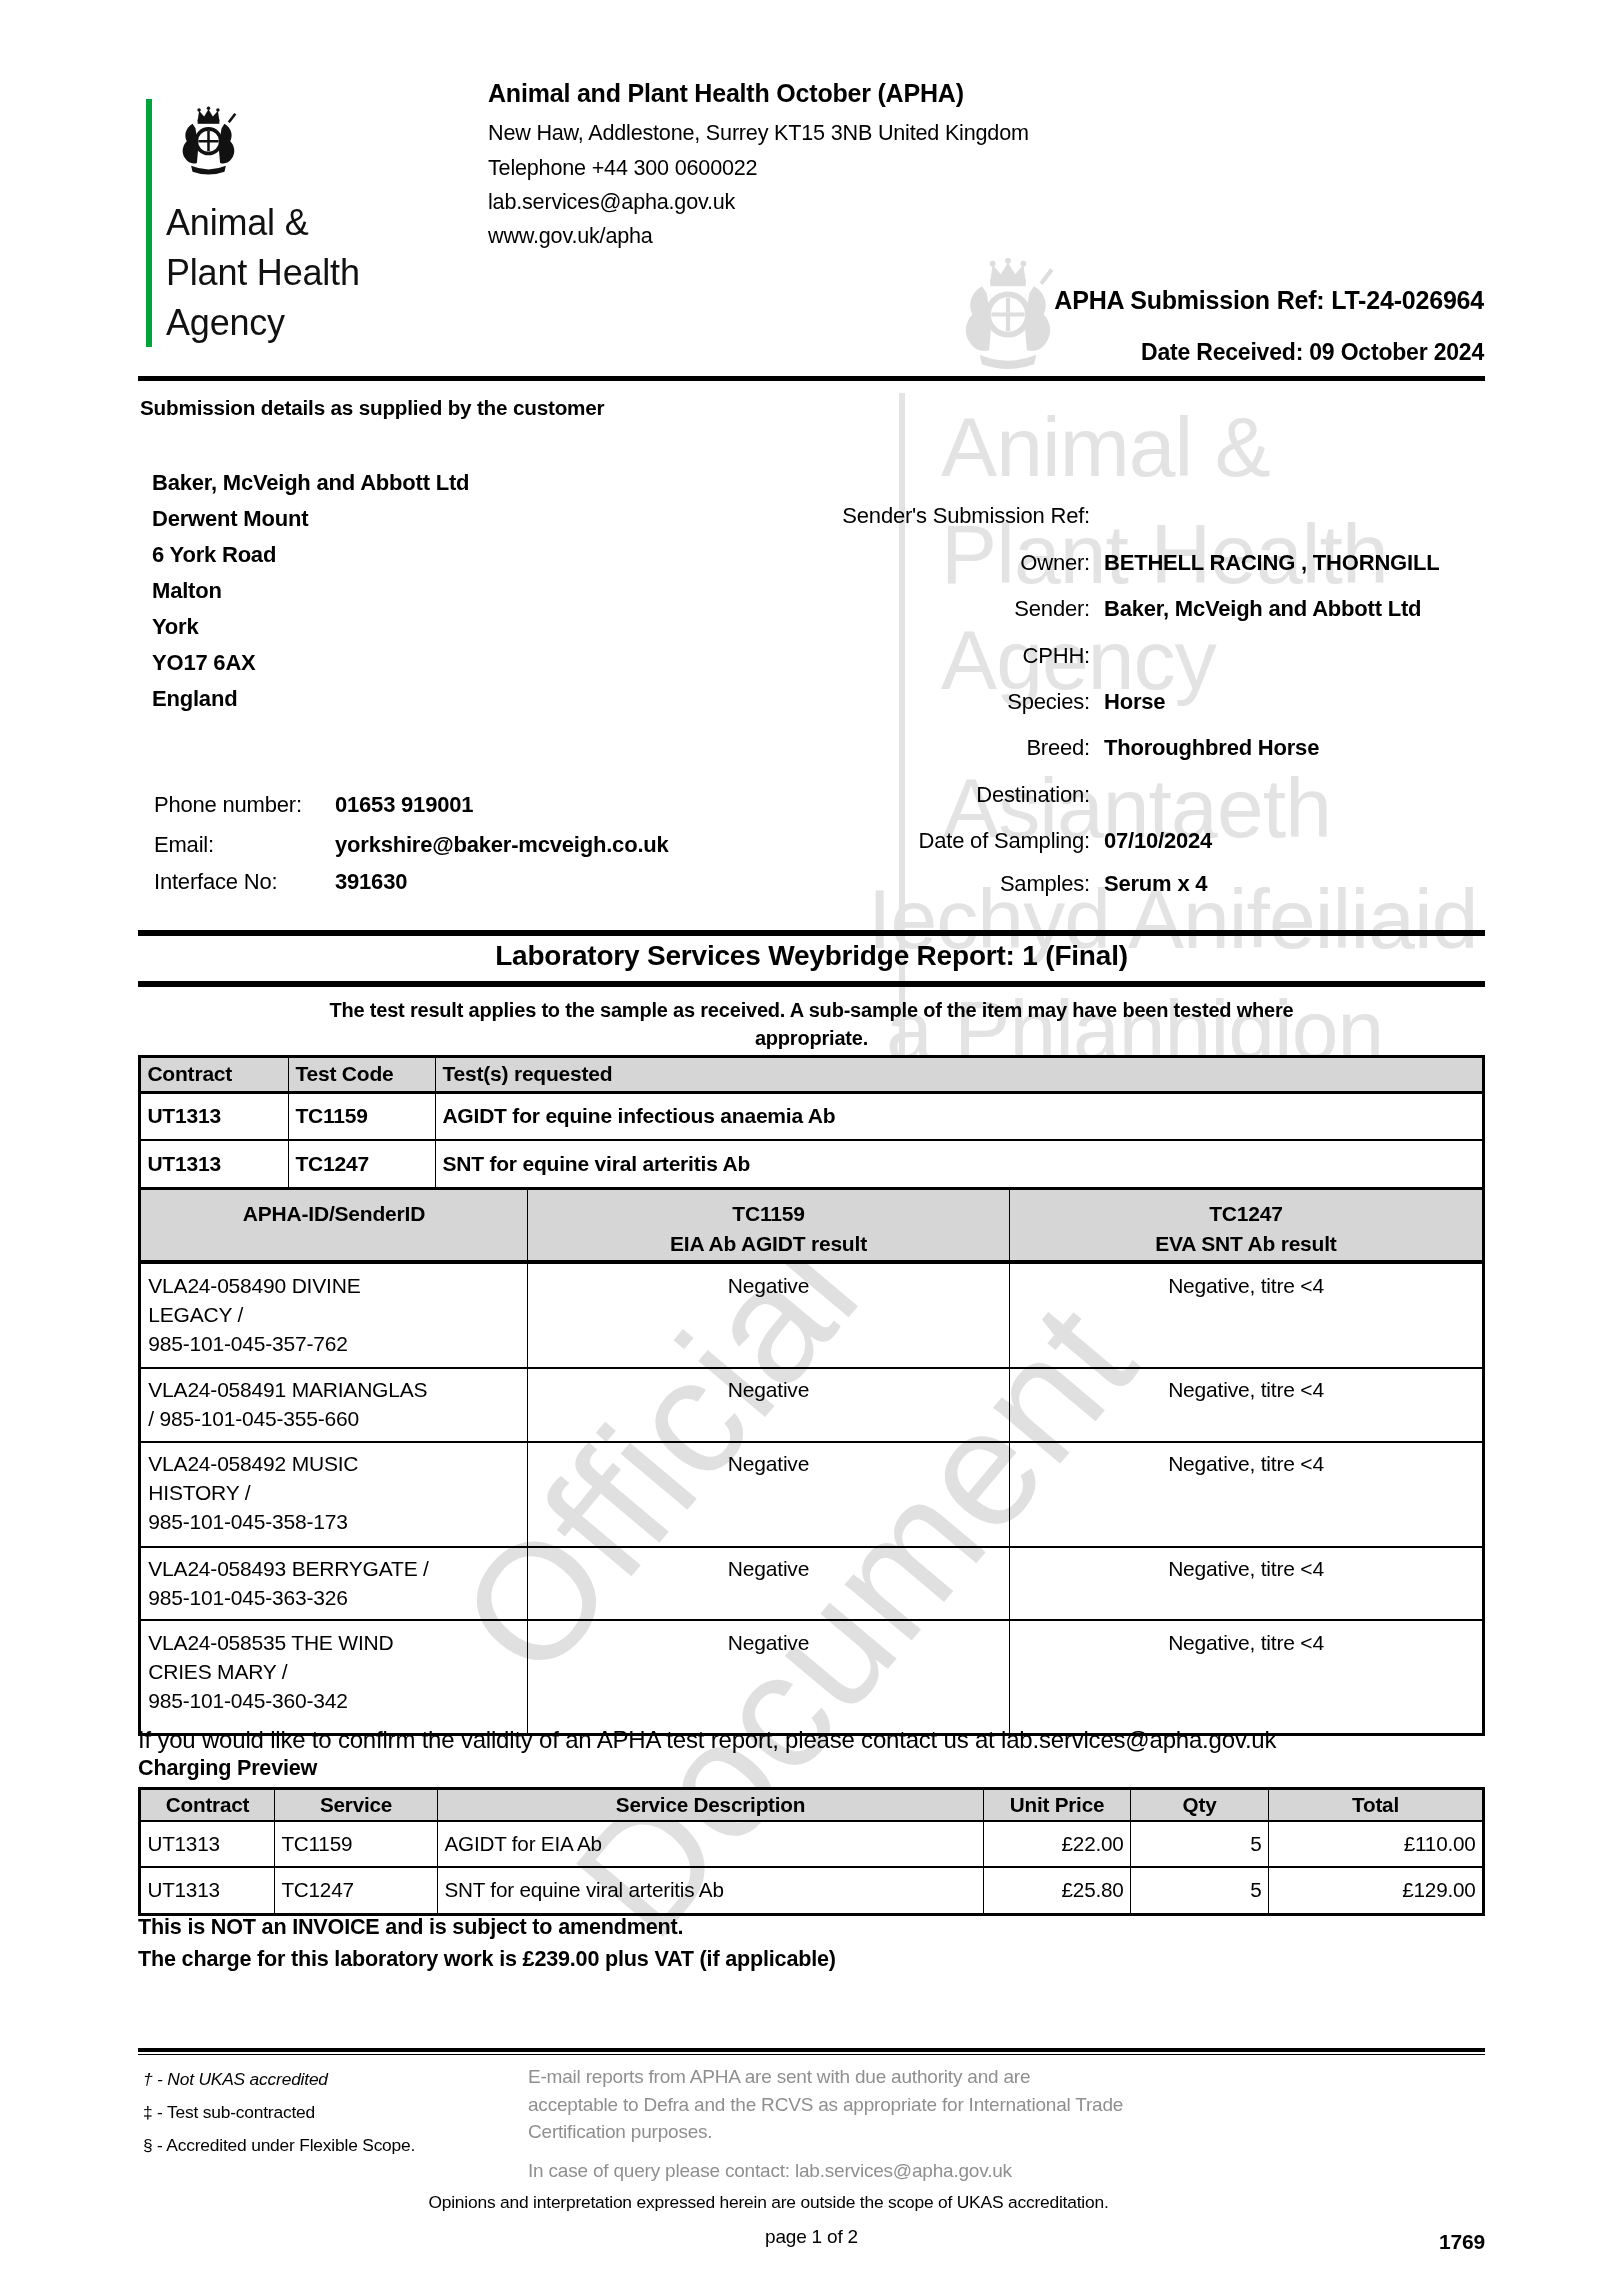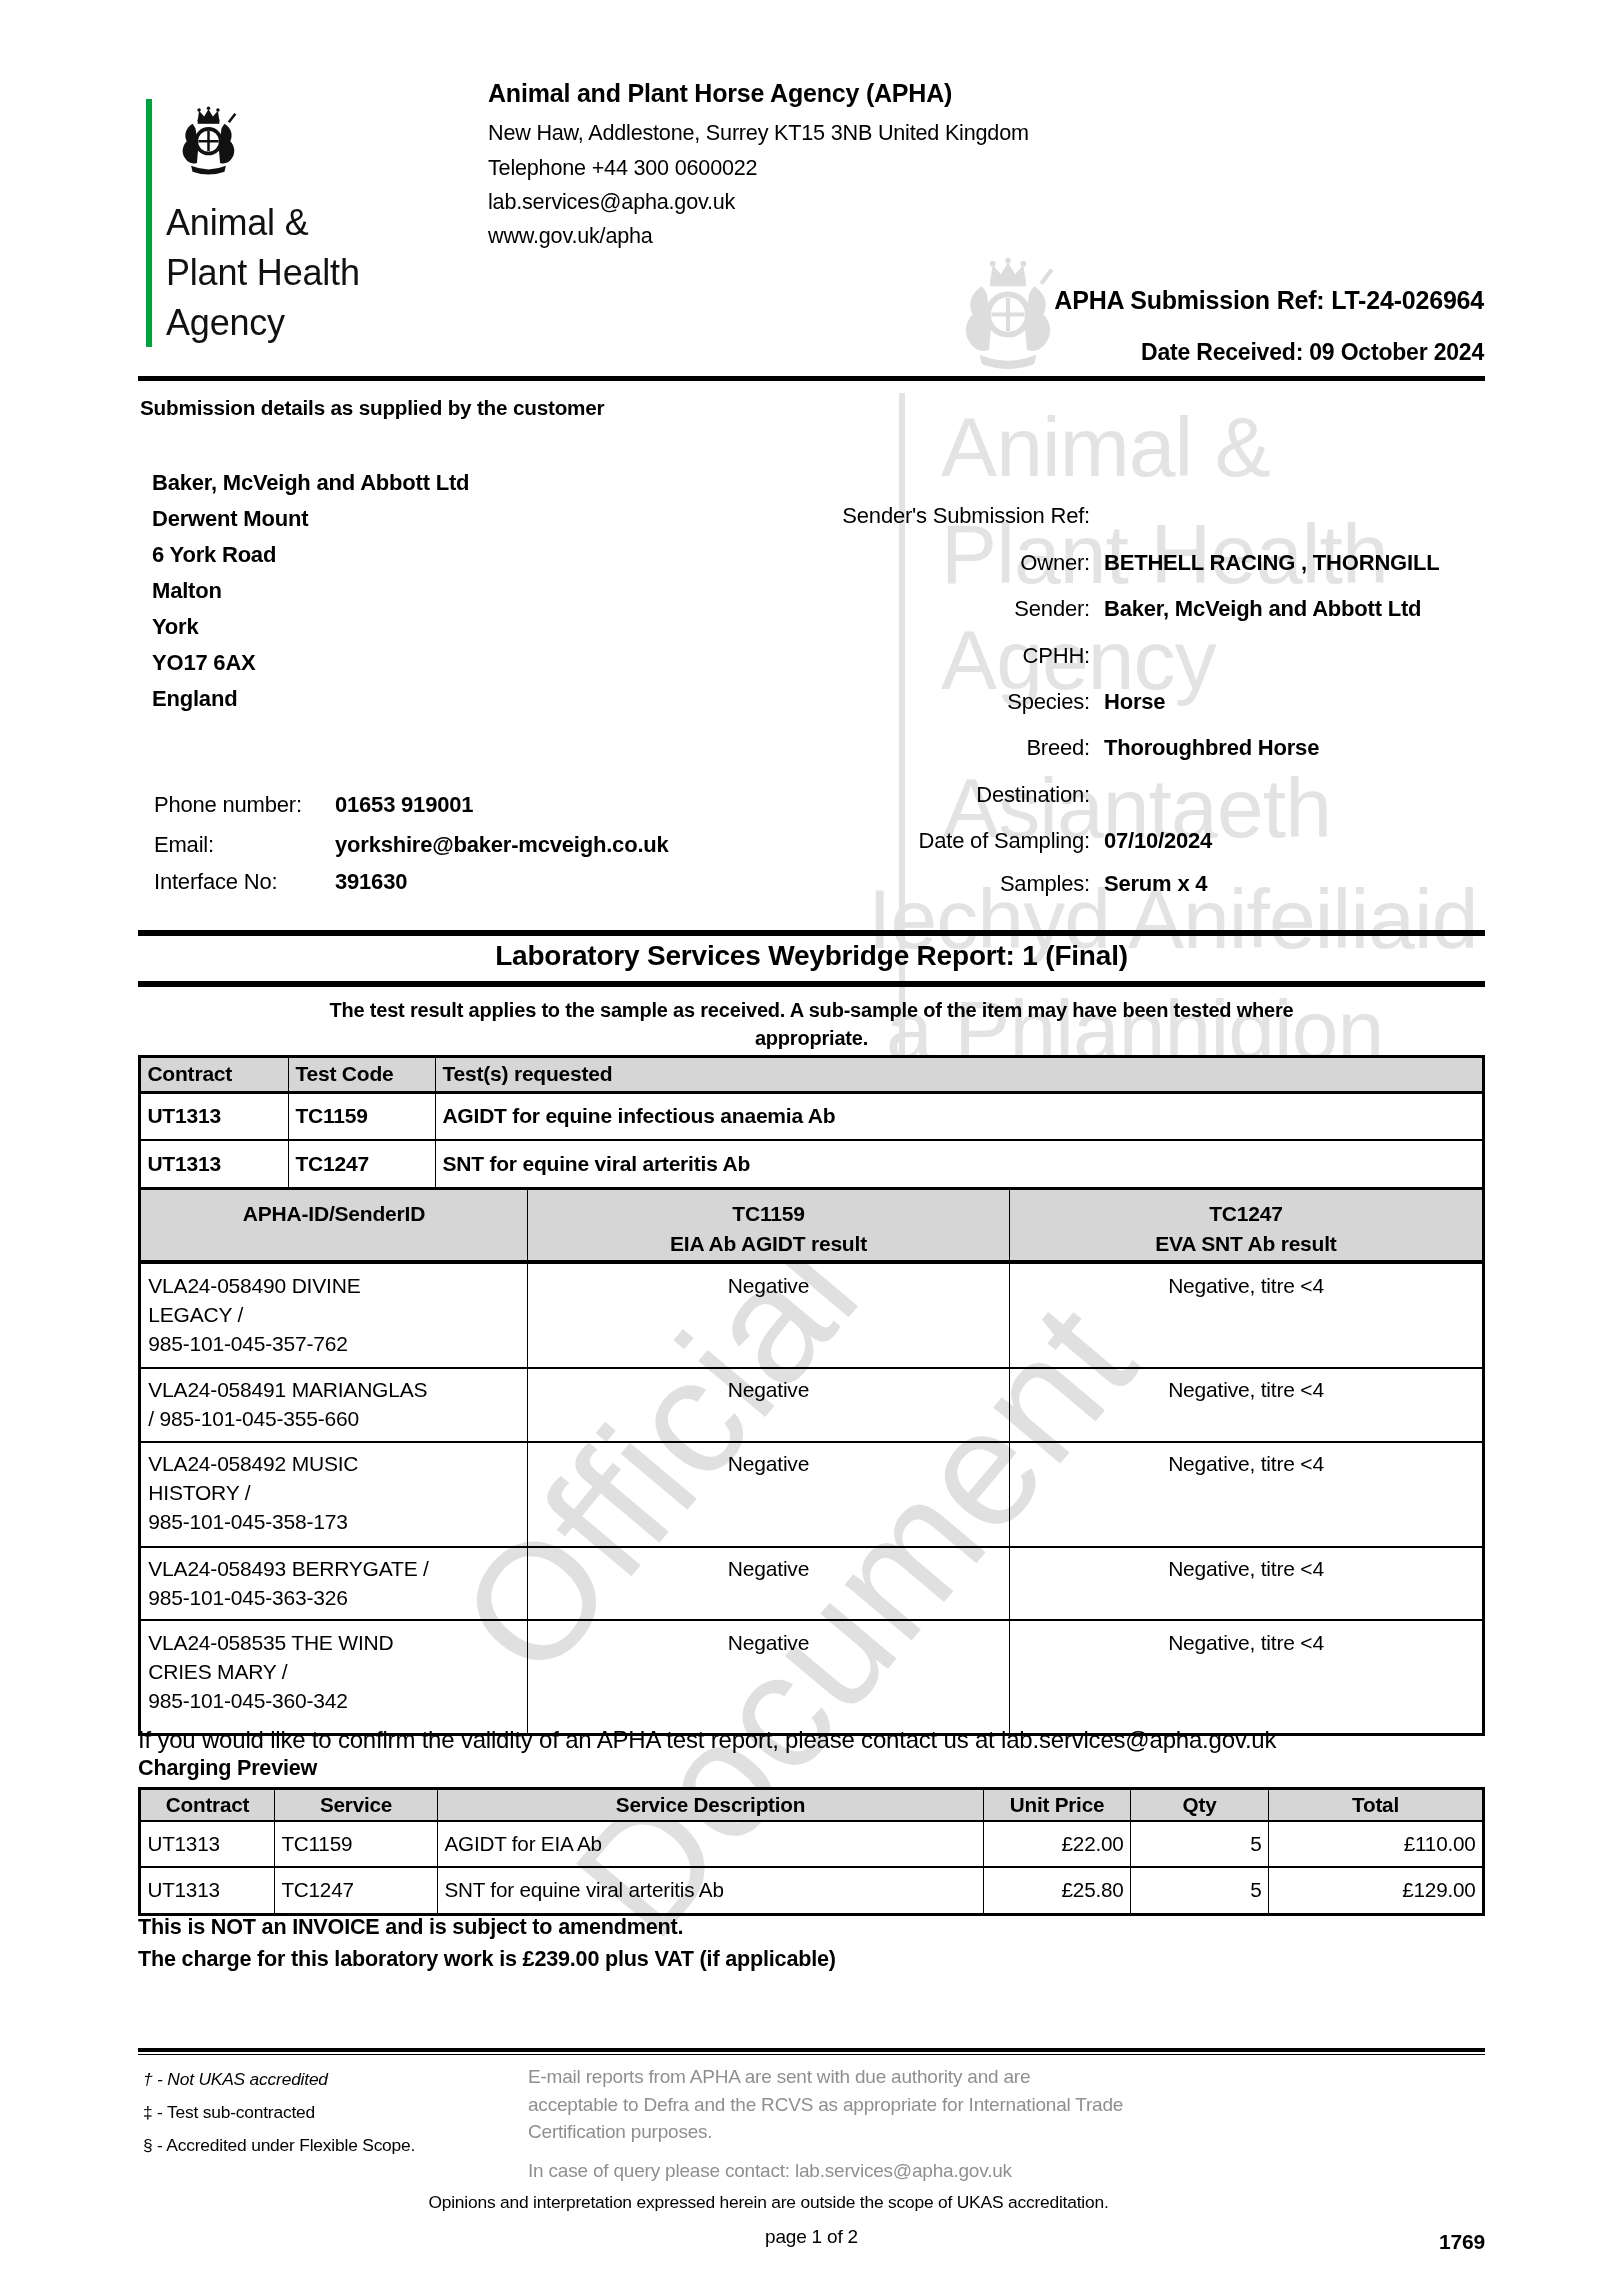--- a/index.html
+++ b/index.html
@@ -148,21 +148,21 @@
         <path d="M88 26 L97 14" fill="none" stroke-width="3.5"></path>
         <path d="M36 86 Q60 96 84 86 L82 94 Q60 102 38 94 Z" stroke="none"></path>
       </g>
     </svg>
     <div class="logo-text">
       <div>Animal &amp;</div>
       <div>Plant Health</div>
       <div>Agency</div>
     </div>
 
-    <div class="hdr-title b">Animal and Plant Horse Agency (APHA)</div>
+    <div class="hdr-title b">Animal and Plant Health October (APHA)</div>
     <div class="hdr-line" style="top:120px;">New Haw, Addlestone, Surrey KT15 3NB United Kingdom</div>
     <div class="hdr-line" style="top:155px;">Telephone +44 300 0600022</div>
     <div class="hdr-line" style="top:189px;">lab.services@apha.gov.uk</div>
     <div class="hdr-line" style="top:223px;">www.gov.uk/apha</div>
 
     <div class="sub-ref b">APHA Submission Ref: LT-24-026964</div>
     <div class="date-rec b">Date Received: 09 October 2024</div>
 
     <div class="rule" style="top:376px;height:4.6px;"></div>
 

